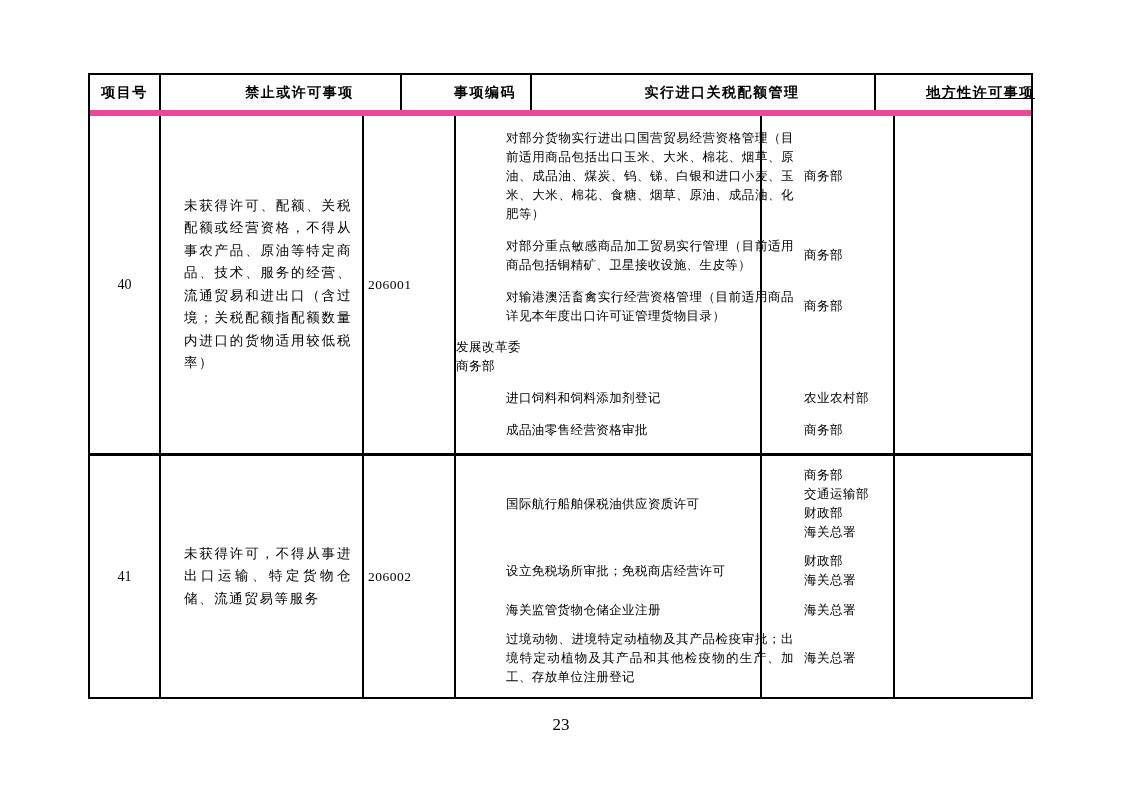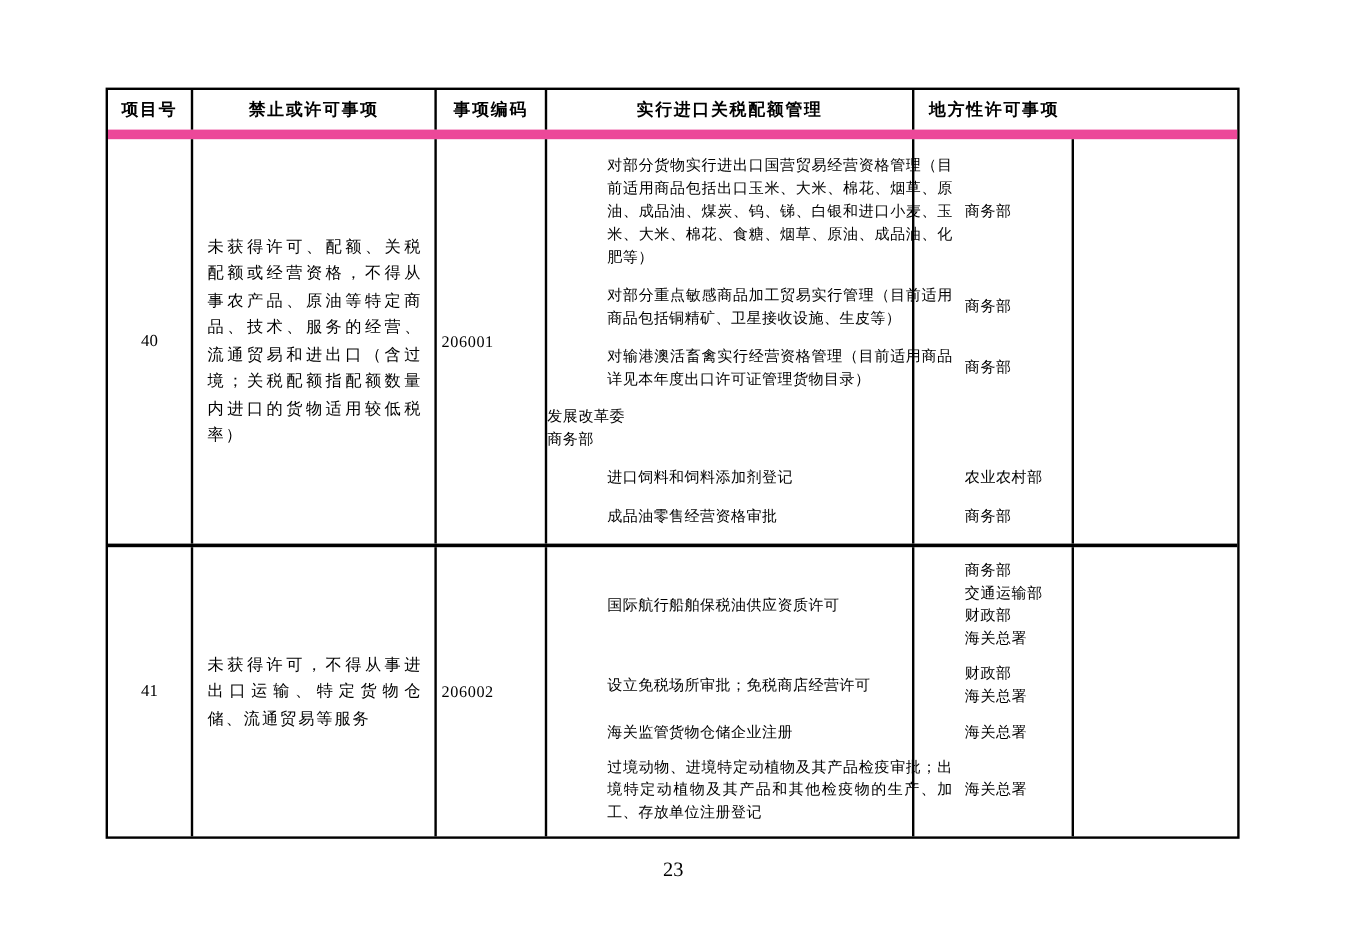--- a/index.html
+++ b/index.html
@@ -17,46 +17,47 @@
     position: absolute;
     left: 88px;
     top: 73px;
     width: 945px;
     border: 2px solid #000;
   }
   .thead {
     display: grid;
     grid-template-columns: 71px 203px 92px 306px 133px 1fr;
     height: 41px;
-    border-bottom: 8px solid #ec4899;
+    border-bottom: 6px solid #ec4899;
+    gap: 38px;
   }
   .th {
     display: flex;
     align-items: center;
     justify-content: center;
     font-weight: 700;
     font-size: 14px;
     letter-spacing: 1.5px;
     border-right: 2px solid #000;
     white-space: nowrap;
     overflow: hidden;
   }
-  .th:last-child { border-right: none; }
+  .th:last-child { border-right: none; text-decoration: underline; }
   .data-row {
     display: grid;
     grid-template-columns: 71px 203px 92px 439px 1fr;
   }
   .data-row.row-0 { height: 340px; border-bottom: 3px solid #000; }
   .data-row.row-1 { height: 241px; }
   .c { border-right: 2px solid #000; min-width: 0; }
   .c-num {
     display: flex; align-items: center; justify-content: center;
     font-size: 14px;
   }
-  .c-matter { display: flex; align-items: center; padding: 0 10px 0 12px; }
+  .c-matter { display: flex; align-items: center; padding: 0 10px 0 23px; }
   .matter-text {
     font-size: 13.5px;
     line-height: 22.5px;
     letter-spacing: 1.6px;
     text-align: justify;
   }
   .c-code {
     display: flex; align-items: center;
     font-size: 13.5px;
     padding-left: 4px;

